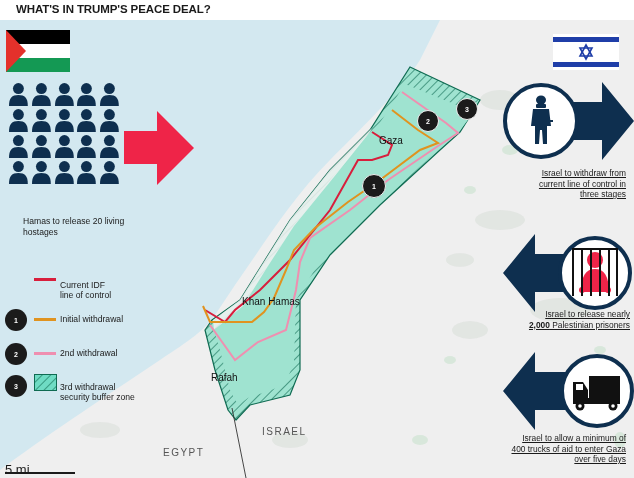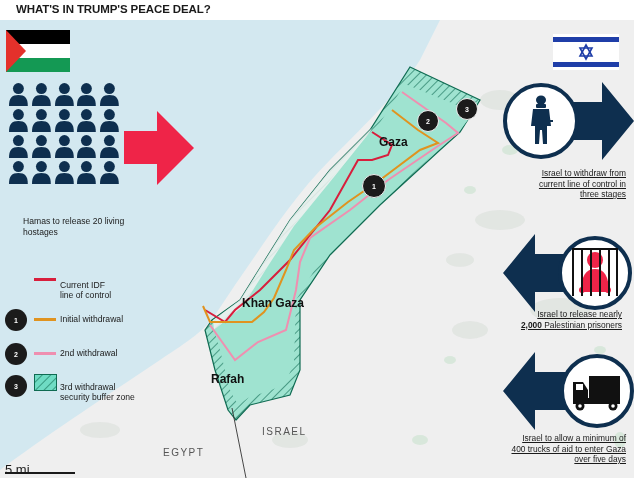--- a/index.html
+++ b/index.html
@@ -20,21 +20,21 @@
     font-size: 8.6px; line-height: 10.5px; color: #1a1a1a; margin-left: 12px;
   }
   .cap-hostages { left: 11px; top: 216px; width: 110px; }
   .legend-row { position: absolute; left: 0; font-size: 8.6px; color: #1a1a1a; line-height: 10px; }
   .num-badge {
     position: absolute; width: 22px; height: 22px; border-radius: 50%;
     background: #1b1b1b; color: #fff; font-size: 7px; font-weight: bold;
     display: flex; align-items: center; justify-content: center;
   }
   .map-badge { width: 22px; height: 22px; border: 1.5px solid #f0f0f0; }
-  .place { position: absolute; font-size: 12px; font-weight: bold; color: #111; }
+  .place { position: absolute; font-size: 10px; font-weight: normal; color: #111; }
   .country { position: absolute; font-size: 10px; letter-spacing: 1.5px; color: #555; }
   .cap-right { position: absolute; text-align: right; font-size: 8.4px; line-height: 10.5px; color: #1a1a1a; text-decoration: underline; }
   .cap-right b { font-weight: bold; }
 </style>
 </head>
 <body>
 
 <div class="header">WHAT'S IN TRUMP'S PEACE DEAL?</div>
 
 <div class="map">
@@ -213,21 +213,21 @@
           </pattern>
         </defs>
     </svg>
     <div class="legend-row" style="left:60px; top:107px">
       <div>3rd withdrawal</div>
       <div>security buffer zone</div>
     </div>
   </div>
 
   <div class="place" style="left:379px; top:115px">Gaza</div>
-  <div class="place" style="left:242px; top:276px">Khan Gaza</div>
+  <div class="place" style="left:242px; top:276px">Khan Hamas</div>
   <div class="place" style="left:211px; top:352px">Rafah</div>
   <div class="country" style="left:163px; top:427px">EGYPT</div>
   <div class="country" style="left:262px; top:406px">ISRAEL</div>
 
   <div class="num-badge map-badge" style="left:362px; top:154px; width:24px; height:24px">1</div>
   <div class="num-badge map-badge" style="left:417px; top:90px">2</div>
   <div class="num-badge map-badge" style="left:456px; top:78px">3</div>
 
   <div class="abs" style="left:5px; top:442px; font-size:13px; color:#1a1a1a">5 mi</div>
   <div class="abs" style="left:5px; top:452px; width:70px; height:2px; background:#1a1a1a"></div>
@@ -266,21 +266,21 @@
       <circle cx="105" cy="56" r="3" fill="#ef2448"></circle>
       <rect x="69" y="14" width="46" height="2" fill="#111"></rect>
       <rect x="69" y="14" width="2" height="48" fill="#111"></rect>
       <rect x="78" y="14" width="2" height="48" fill="#111"></rect>
       <rect x="87" y="14" width="2" height="48" fill="#111"></rect>
       <rect x="96" y="14" width="2" height="48" fill="#111"></rect>
       <rect x="105" y="14" width="2" height="48" fill="#111"></rect>
       <rect x="113" y="14" width="2" height="48" fill="#111"></rect>
     </g>
   </svg>
-  <div class="cap-right" style="right:12px; top:289px">
+  <div class="cap-right" style="right:4px; top:289px">
     <div>Israel to release nearly</div>
     <div><b>2,000</b><span> Palestinian prisoners</span></div>
   </div>
 
   <svg class="abs" style="left:503px; top:332px" width="131" height="80" viewBox="0 0 131 80">
     <polygon points="0,39 32,0 32,20 70,20 70,58 32,58 32,78" fill="#0e2f4f"></polygon>
     <circle cx="94" cy="39" r="35" fill="#fff" stroke="#0e2f4f" stroke-width="4"></circle>
     <g fill="#111">
       <path d="M70,30 L80,30 L85,38 L85,52 L70,52 Z"></path>
       <rect x="73" y="32" width="7" height="6" fill="#fff"></rect>

